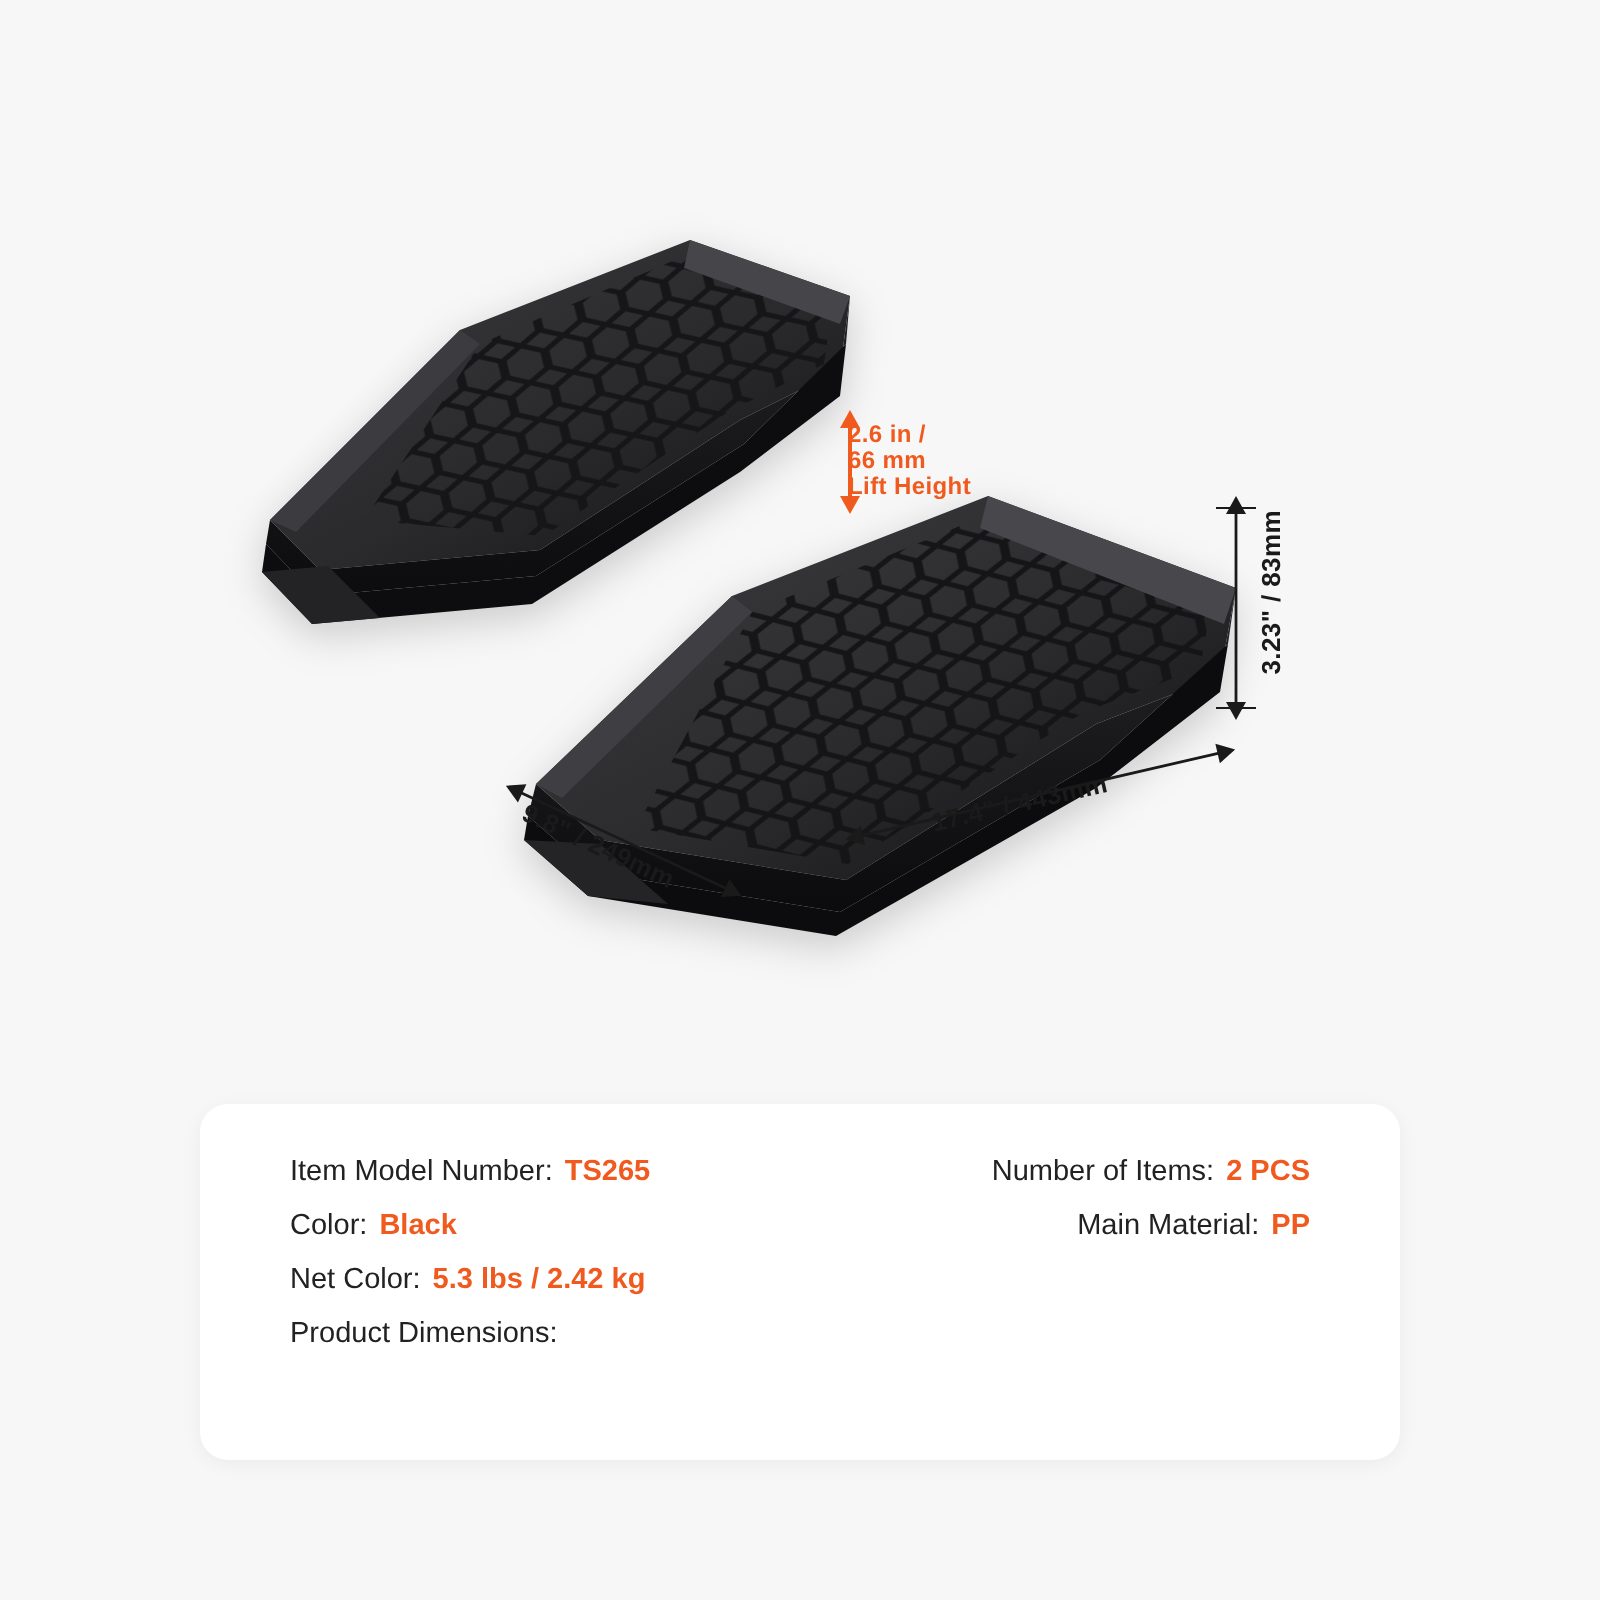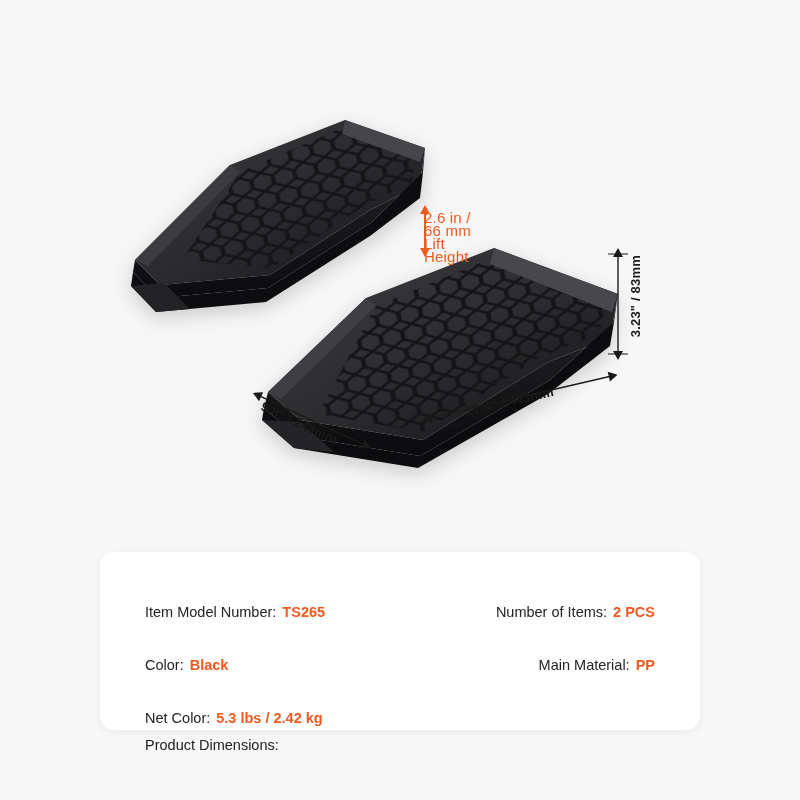--- a/index.html
+++ b/index.html
@@ -56,22 +56,22 @@
     top: 255px;
     writing-mode: vertical-rl;
     text-orientation: mixed;
     transform: rotate(180deg);
     font-size: 13px;
   }
   .dim-lift {
     left: 424px;
     top: 211px;
     color: #f05a1e;
-    font-size: 15px;
-    font-weight: 400;
+    font-size: 12px;
+    font-weight: 700;
     line-height: 13px;
     white-space: normal;
     width: 62px;
   }
   .arrow-v-orange { position: absolute; }
 
   
   .spec-card {
     position: absolute;
     left: 100px;
@@ -91,21 +91,21 @@
   .spec-row {
     display: flex;
     justify-content: space-between;
     align-items: flex-start;
     margin-bottom: 11px;
     font-size: 14.5px;
   }
   .spec-item { display: flex; gap: 6px; align-items: baseline; }
   .spec-item.right { margin-left: auto; }
   .spec-label { color: #222; }
-  .spec-value { color: #f05a1e; font-weight: 700; margin-top: 26px; }
+  .spec-value { color: #f05a1e; font-weight: 700; }
 </style>
 </head>
 <body>
 
 <div class="product-area">
 
   <div class="ramp" style="left:120px; top:110px;">
     <svg width="360" height="230" viewBox="0 0 360 230">
       <defs>
         <linearGradient id="topG" x1="0" y1="0" x2="1" y2="1">

